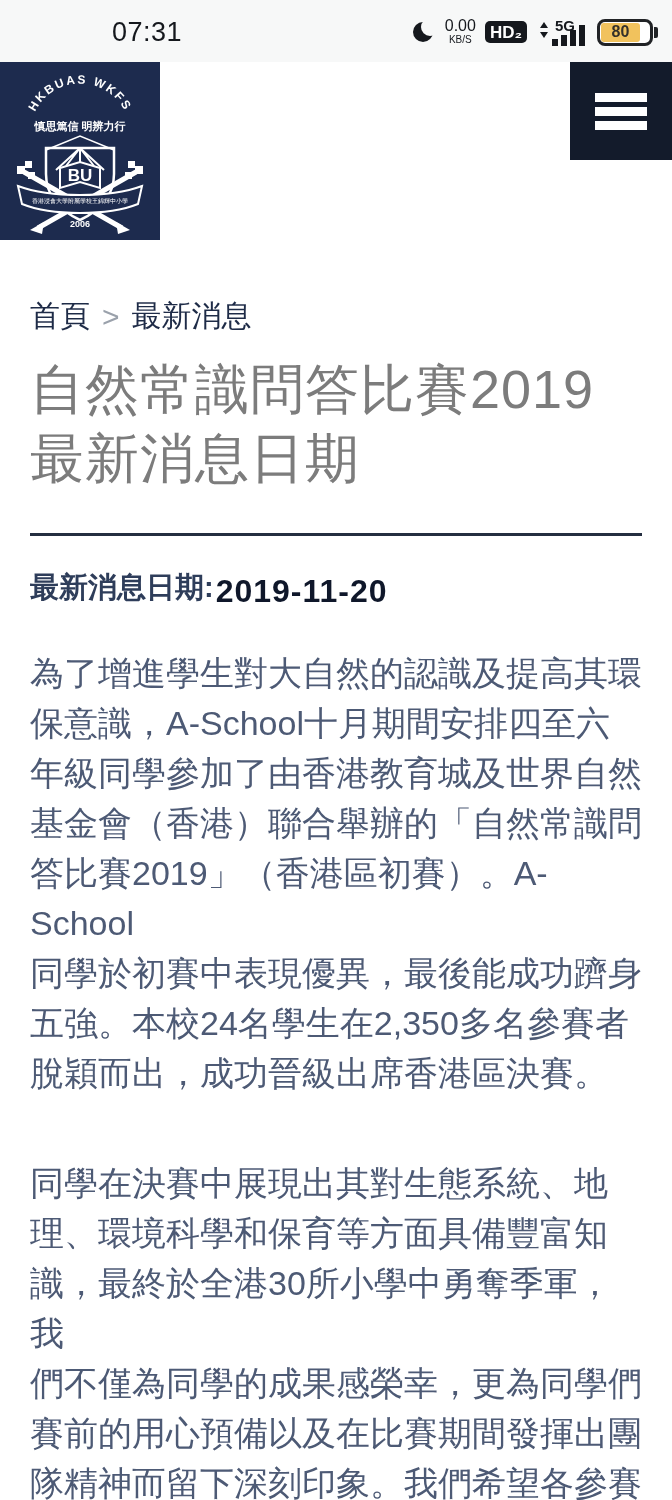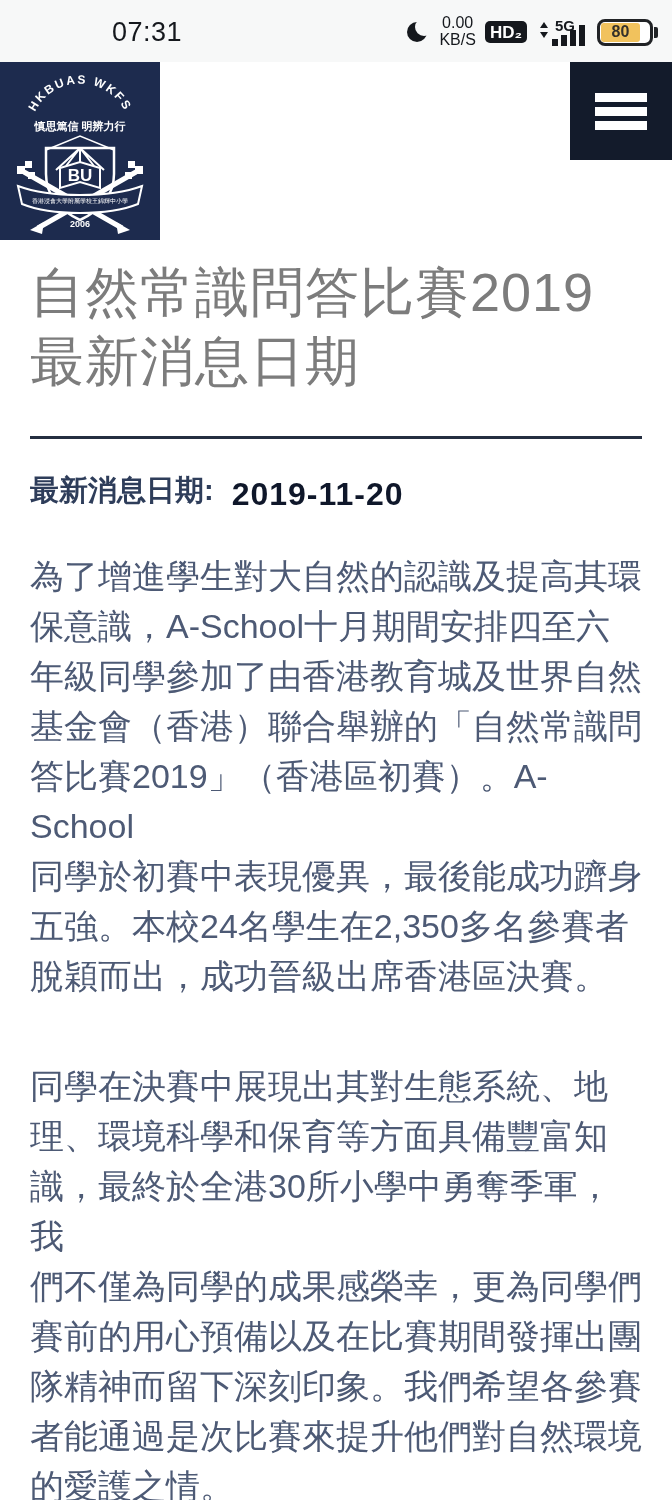--- a/index.html
+++ b/index.html
@@ -12,21 +12,21 @@
   
   .status-bar {
     height: 62px; background: #f7f8f8;
     display: flex; align-items: center; justify-content: space-between;
     padding: 2px 14px 0 112px;
   }
   .time { font-size: 27px; font-weight: 500; color: #15181d; letter-spacing: 0.5px; }
   .status-right { display: flex; align-items: center; gap: 9px; }
   .kbps { text-align: center; line-height: 1.05; color: #15181d; }
   .kbps .v { font-size: 16px; font-weight: 400; display: block; }
-  .kbps .u { font-size: 16px; font-weight: 500; display: block; }
+  .kbps .u { font-size: 10px; font-weight: 500; display: block; }
   .hd-badge {
     background: #15181d; color: #ffffff; border-radius: 5px;
     font-size: 17px; font-weight: 700; padding: 3px 5px 2px; line-height: 1;
   }
   .battery { display: flex; align-items: center; }
   .bat-body {
     width: 56px; height: 27px; border: 3px solid #212326; border-radius: 8px;
     padding: 1px; display: flex; background: #ffffff; text-align: center;
   }
   .bat-fill {
@@ -55,21 +55,21 @@
   .breadcrumb a { color: #1e2b47; text-decoration: none; cursor: pointer; }
   .breadcrumb .sep { color: #9aa1ab; margin: 0 12px; font-weight: 400; }
 
   .page-title {
     margin-top: 18px; font-size: 54px; line-height: 69px; font-weight: 400;
     color: #7c7c7c; white-space: pre-line; letter-spacing: 1px;
   }
 
   .divider { border: none; border-top: 3px solid #242e40; margin: 40px 0 0; }
 
-  .date-row { display: flex; align-items: center; gap: 18px; margin-top: 32px; }
+  .date-row { display: flex; align-items: center; gap: 2px; margin-top: 32px; }
   .date-label { font-size: 29px; font-weight: 700; color: #2e3d5a; }
   .date-value { font-size: 32px; font-weight: 700; color: #0f172a; letter-spacing: 1px; position: relative; top: 3px; }
 
   .body-text { font-size: 34px; line-height: 50px; color: #4d5a75; white-space: pre-line; }
   .para-1 { margin-top: 40px; }
   .para-2 { margin-top: 60px; }
 </style>
 </head>
 <body>
 
@@ -135,20 +135,25 @@
   </svg>
   <div class="menu-button">
     <span class="bar"></span>
     <span class="bar"></span>
     <span class="bar"></span>
   </div>
 </div>
 
 <div class="content">
 
+  <nav class="breadcrumb">
+    <a>首頁</a>
+    <span class="sep">&gt;</span>
+    <a>最新消息</a>
+  </nav>
 
   <h1 class="page-title">自然常識問答比賽2019
 最新消息日期</h1>
 
   <hr class="divider">
 
   <div class="date-row">
     <span class="date-label">最新消息日期:</span>
     <span class="date-value">2019-11-20</span>
   </div>

